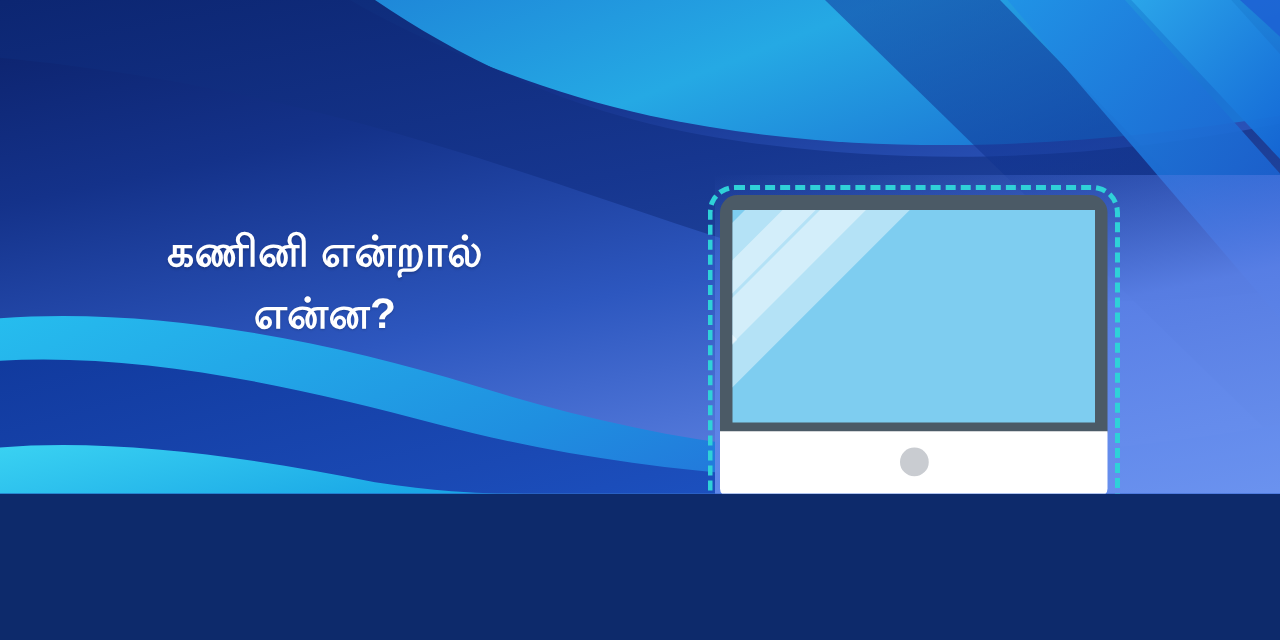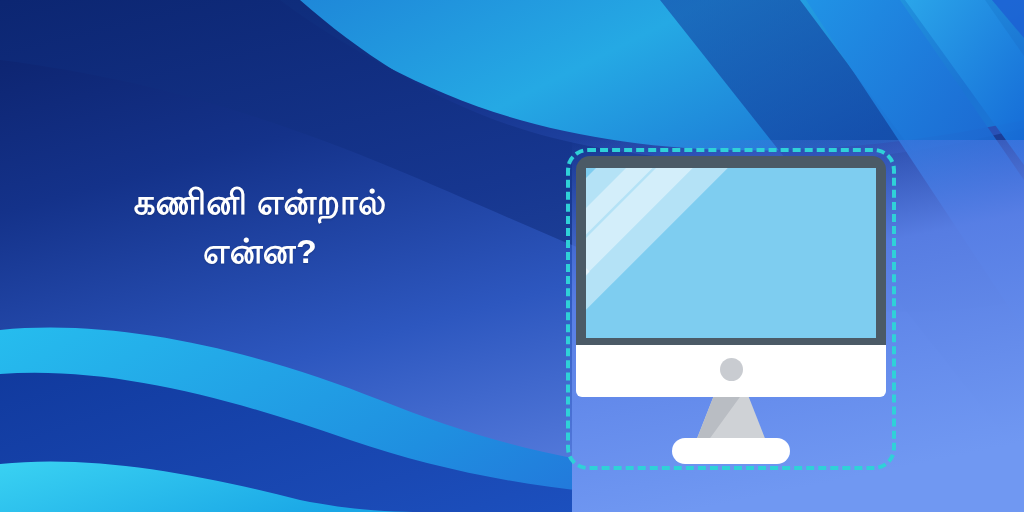--- a/index.html
+++ b/index.html
@@ -4,21 +4,21 @@
 <title>Banner</title>
 <style>
   html, body {
     margin: 0;
     padding: 0;
     background: #0d2a6b;
   }
   #banner {
     position: relative;
     width: 1024px;
-    height: 512px;
+    height: 395px;
     overflow: hidden;
     font-family: "Liberation Sans", "DejaVu Sans", sans-serif;
     background: linear-gradient(168deg, #0b2068 0%, #12307f 30%, #2a52b8 65%, #5a7fe0 100%);
   }
 
   
   .bg-layer {
     position: absolute;
     inset: 0;
     width: 100%;

